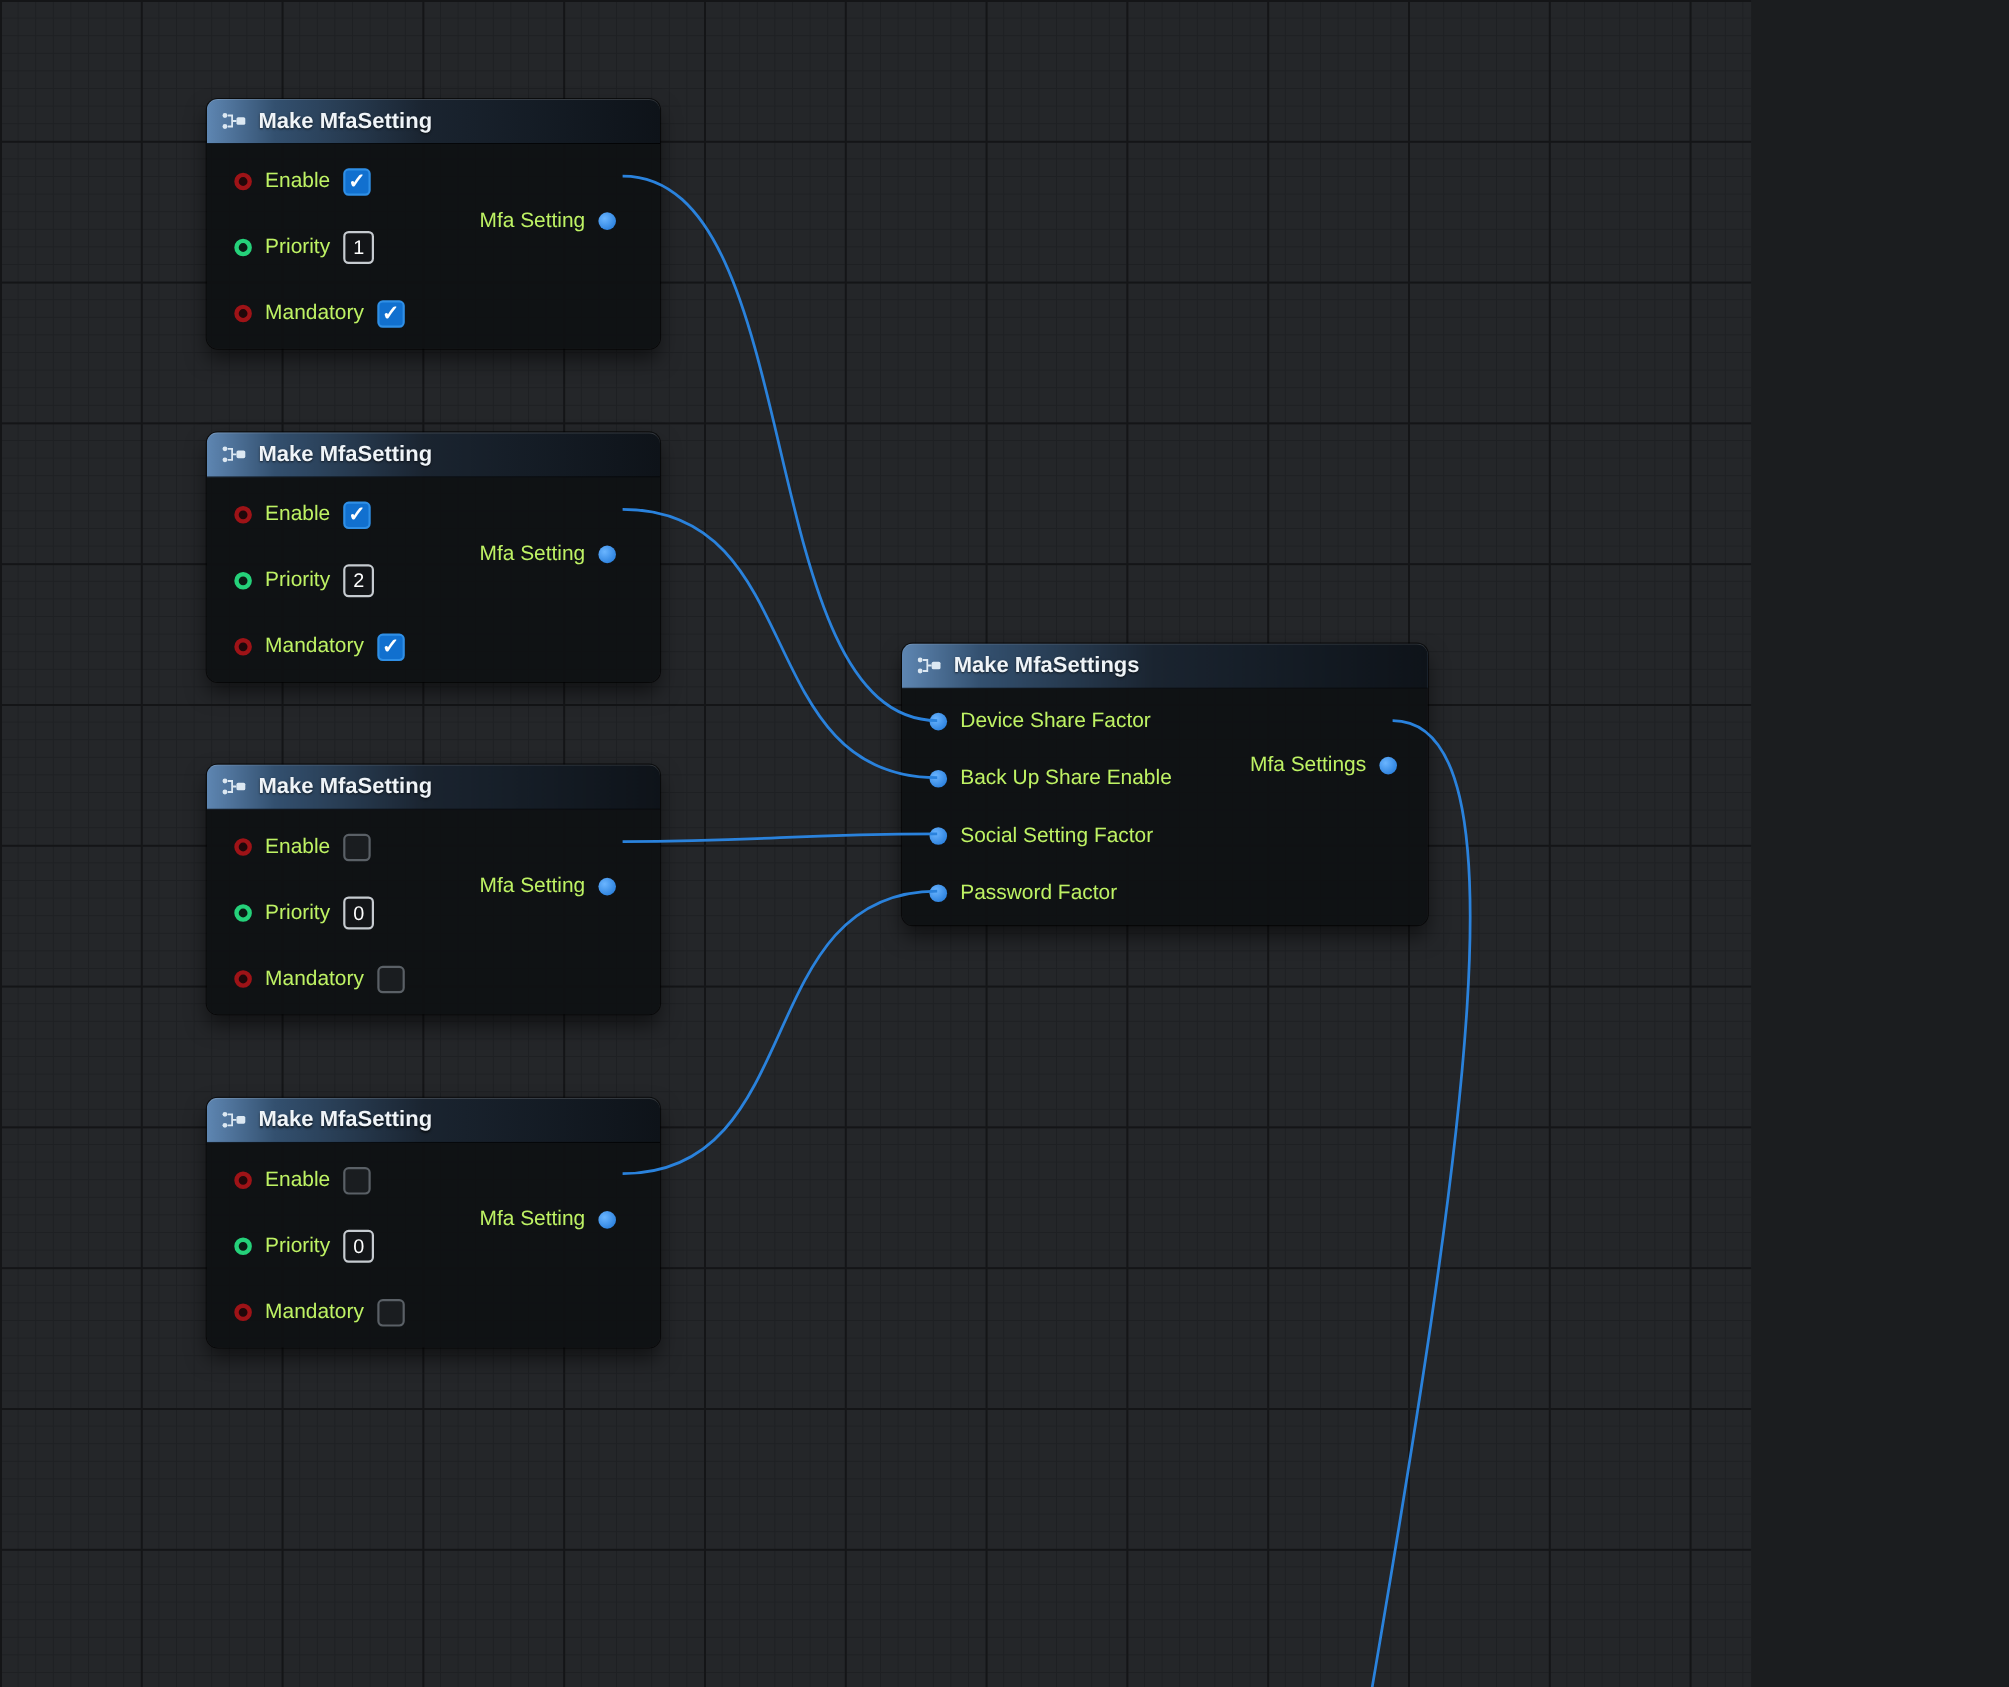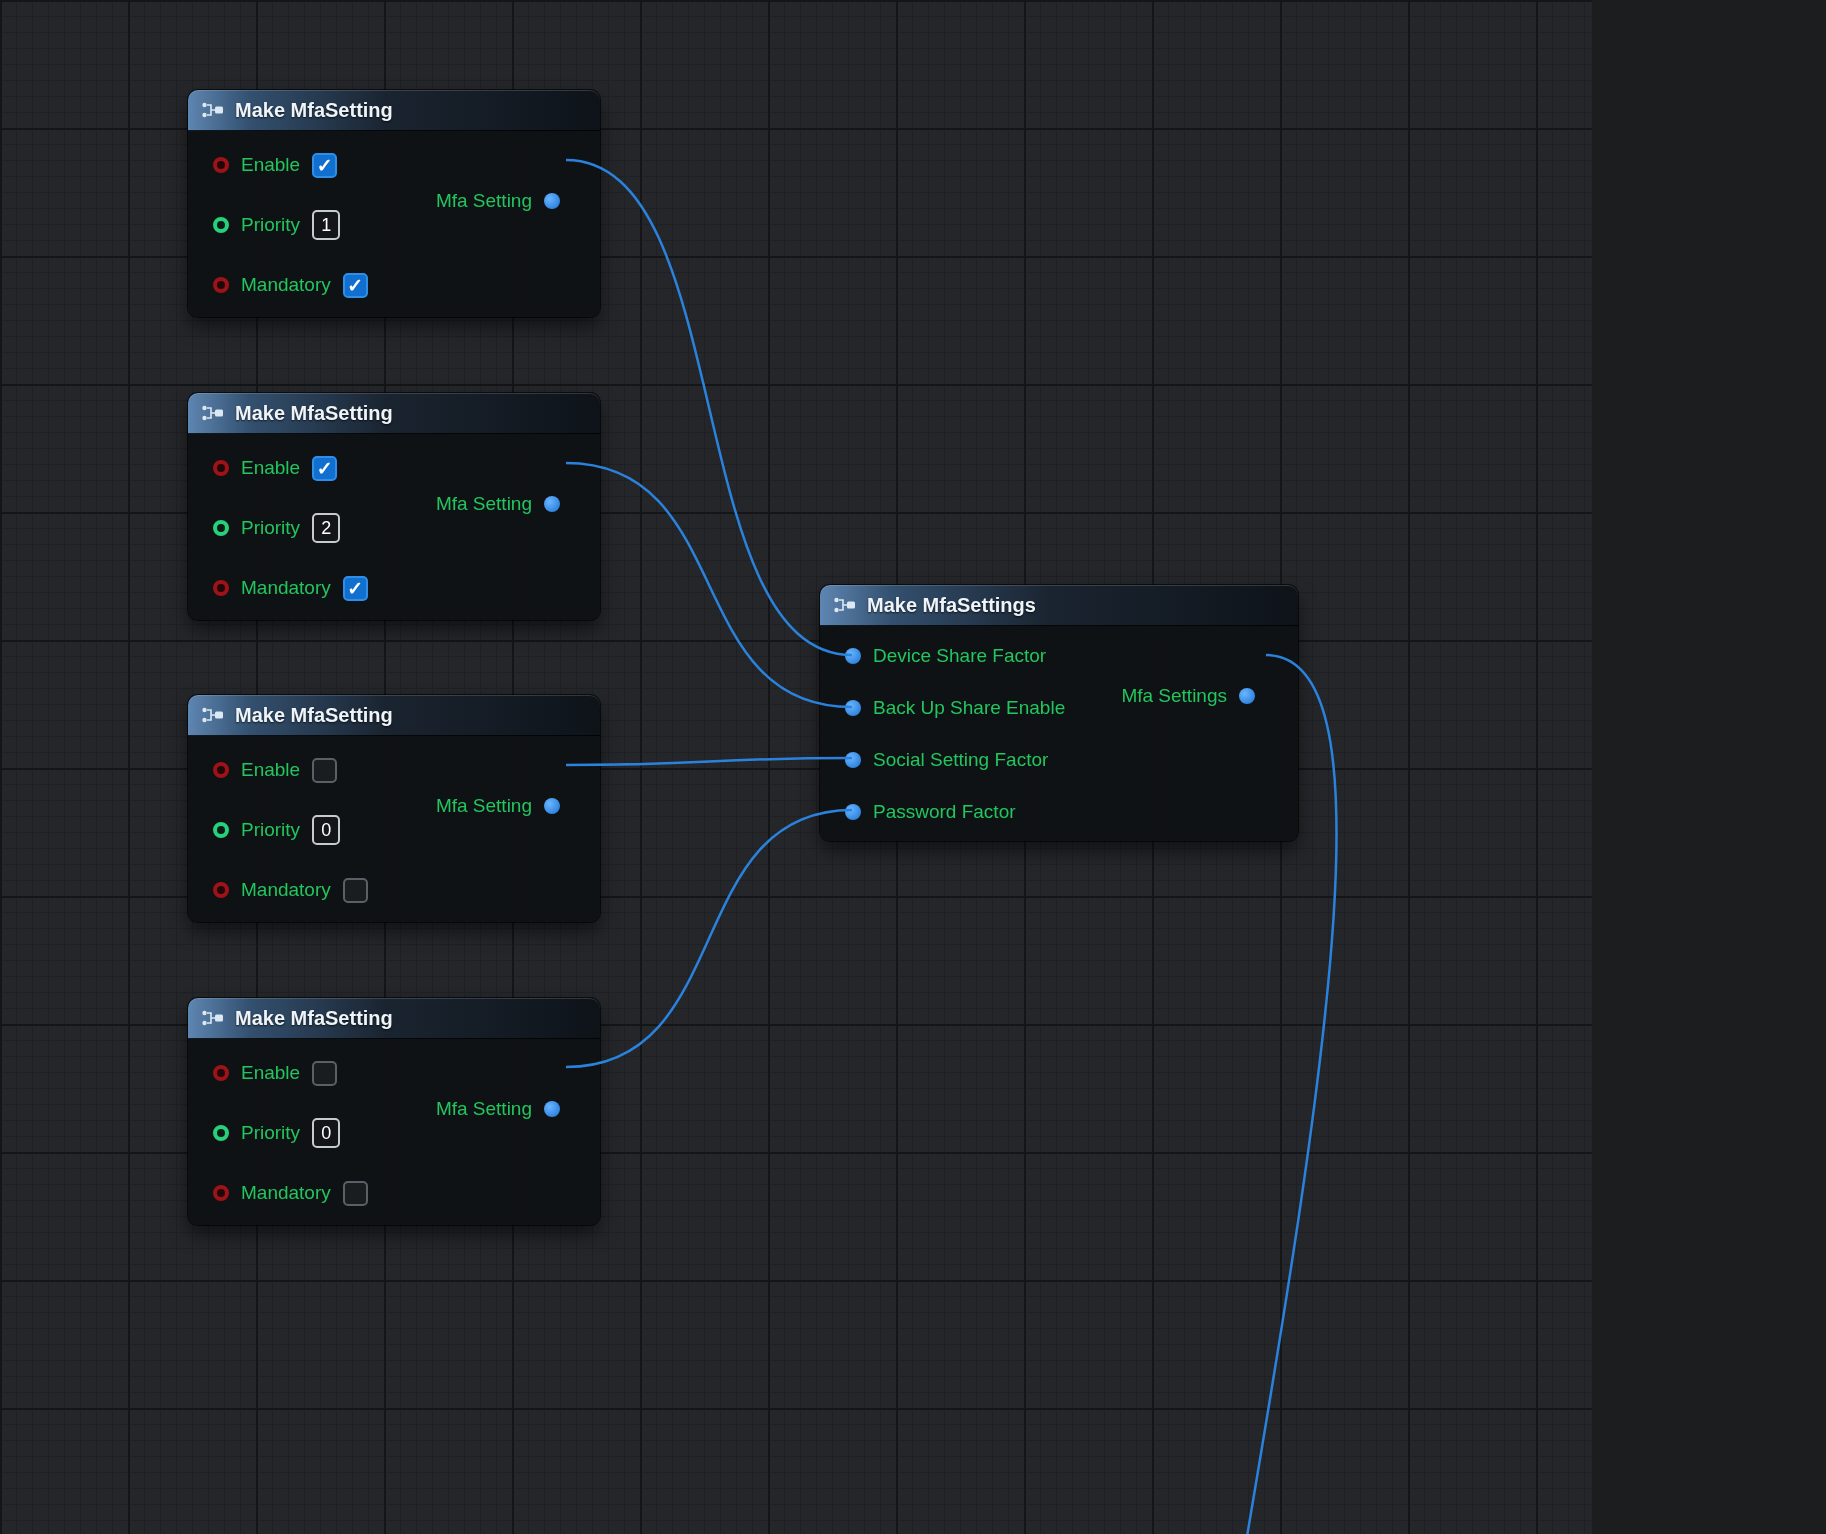--- a/index.html
+++ b/index.html
@@ -41,21 +41,21 @@
   .node-icon{display:flex;align-items:center;flex:none;}
   .node-title{
     color:#eff4f8;font-size:20px;font-weight:bold;
     text-shadow:0 1px 2px rgba(0,0,0,0.7);
     white-space:nowrap;
   }
 
   .node-body{position:relative;padding-top:4px;}
   .pin-row{height:60px;display:flex;align-items:center;padding-left:25px;gap:12px;}
   .make-settings .pin-row{height:52px;}
-  .pin-label{color:#22c55e;font-size:19px;white-space:nowrap;}
+  .pin-label{color:#bef264;font-size:19px;white-space:nowrap;}
 
   .pin{width:16px;height:16px;border-radius:50%;box-sizing:border-box;flex:none;}
   .pin.bool{border:4px solid #9e1317;background:rgba(42,3,4,0.65);}
   .pin.int{border:4px solid #25d17a;background:rgba(6,40,22,0.4);}
   .pin.struct{background:radial-gradient(circle at 35% 35%, #6ab5ff, #1a72d4);}
 
   .checkbox{
     width:25px;height:25px;border-radius:5px;box-sizing:border-box;
     background:#1a1d20;border:2px solid #5a6066;position:relative;flex:none;
   }
@@ -70,21 +70,21 @@
   .value-box{
     min-width:20px;height:30px;padding:0 7px;
     border:2px solid #c6cbd0;border-radius:5px;
     background:#131518;color:#ffffff;font-size:18px;
     display:flex;align-items:center;justify-content:center;
     box-sizing:border-box;flex:none;
   }
 
   .output-row{position:absolute;height:36px;display:flex;align-items:center;gap:12px;}
   .make-setting .output-row{top:52px;right:40px;}
-  .make-settings .output-row{top:52px;right:43px;}
+  .make-settings .output-row{top:52px;right:28px;}
 </style>
 </head>
 <body>
 
 <div id="canvas">
 
   <div class="node make-setting" style="left:188px;top:90px;">
     <div class="node-header">
       <span class="node-icon">
         <svg width="24" height="18" viewBox="0 0 24 18">

